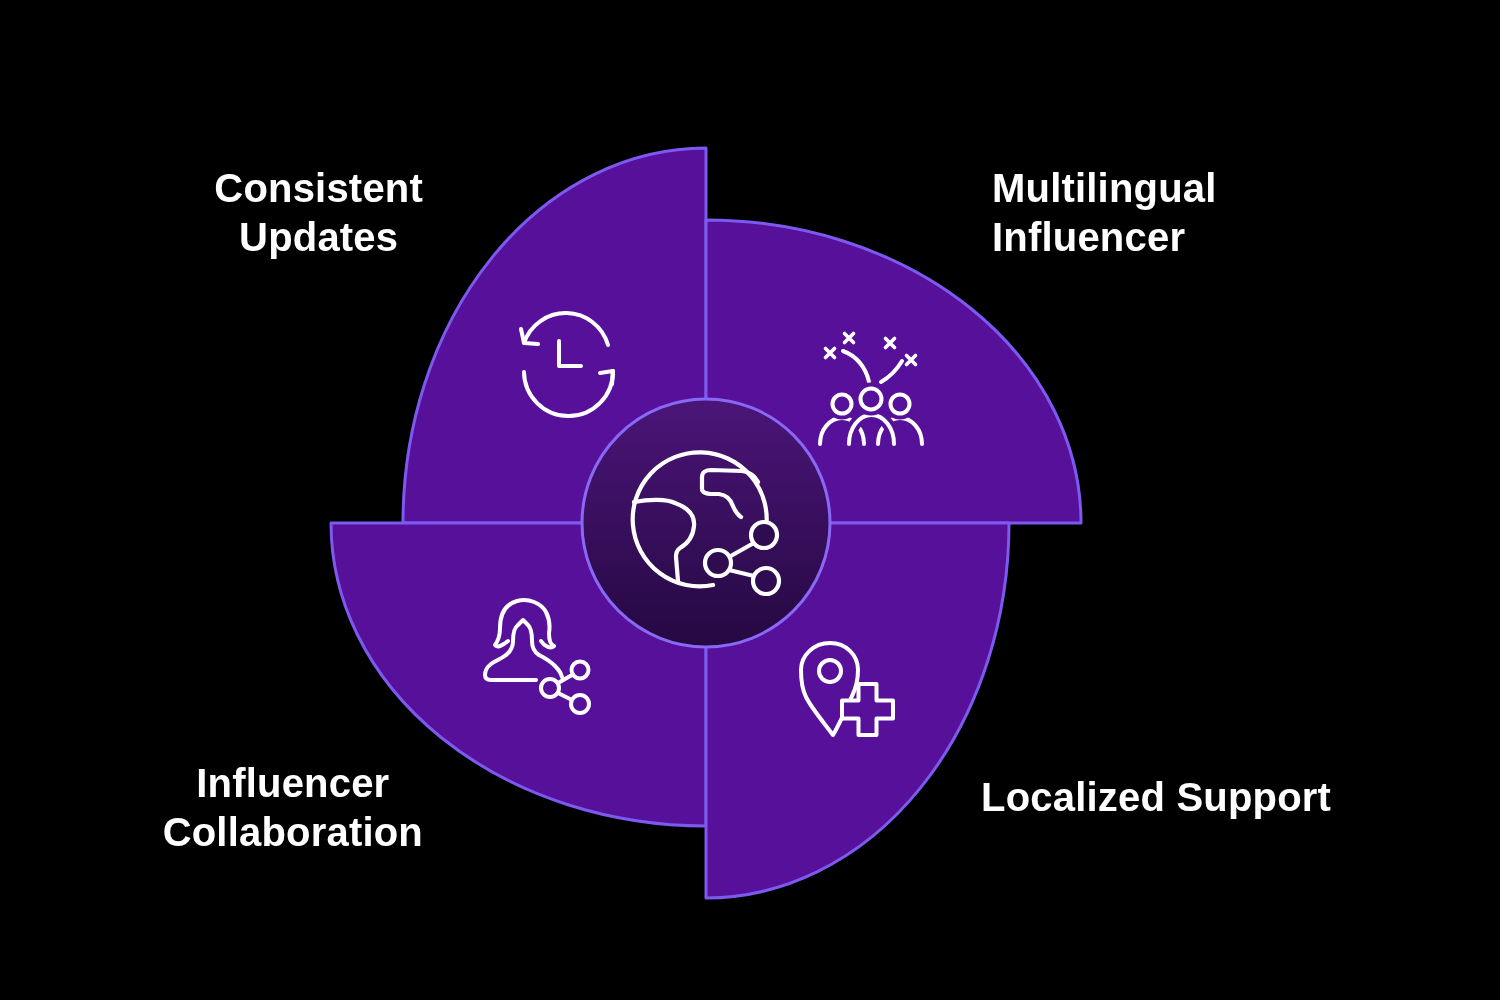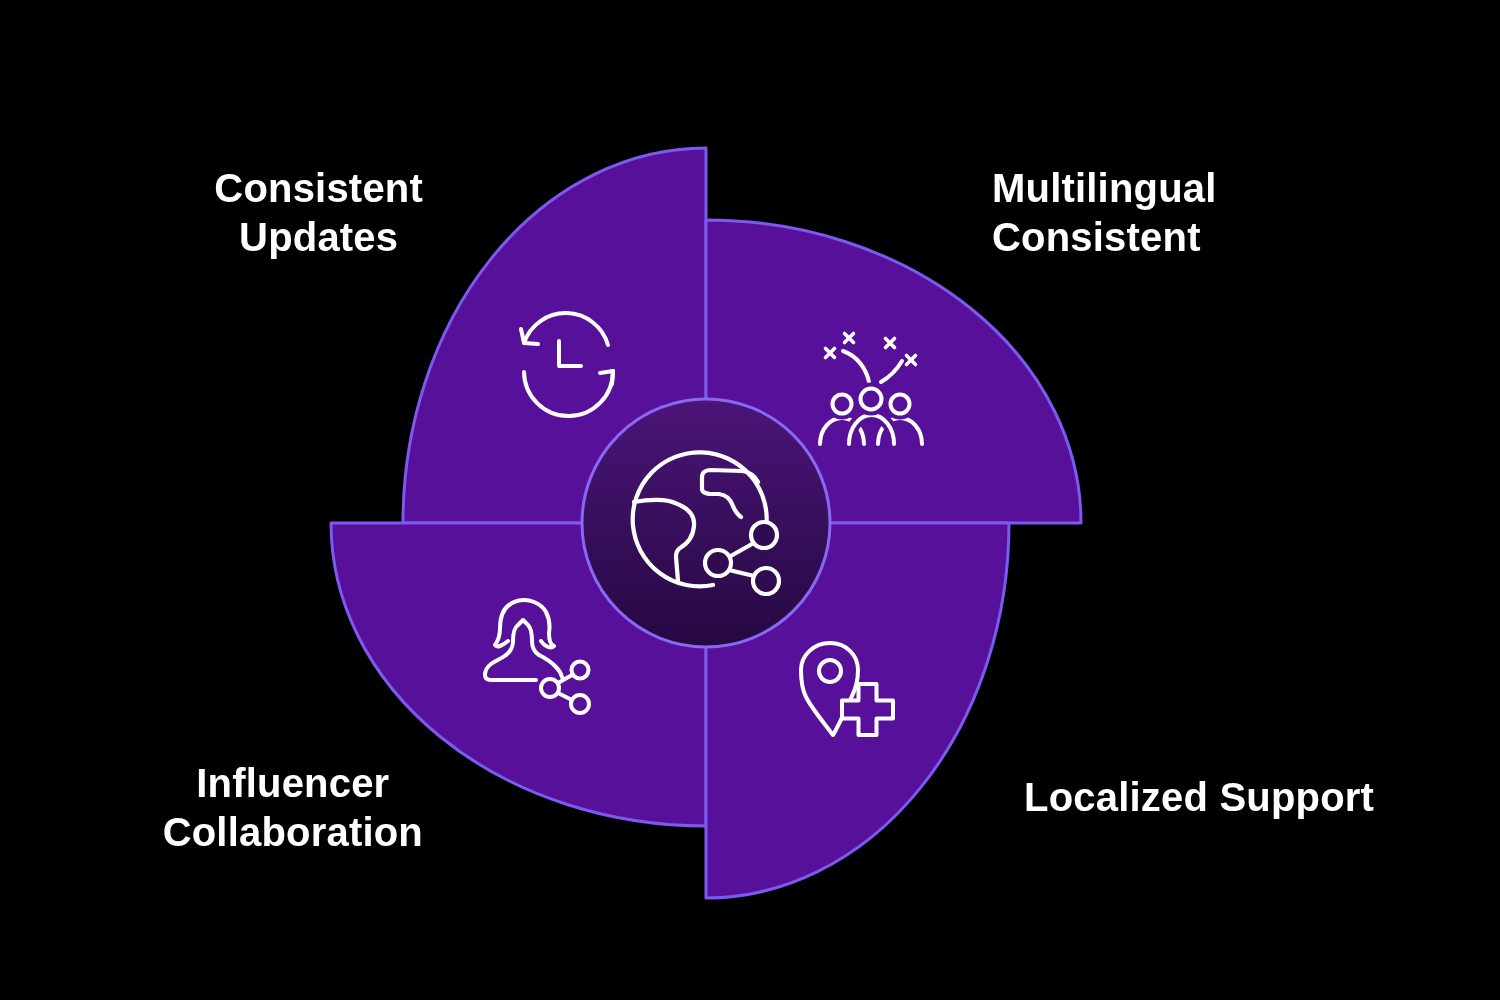--- a/index.html
+++ b/index.html
@@ -9,21 +9,21 @@
   }
   .stage svg{position:absolute;left:0;top:0;}
   .lbl{
     position:absolute;color:#ffffff;font-size:40px;line-height:49px;
     font-weight:600;white-space:pre-line;letter-spacing:0.2px;
   }
   .lbl.alignR{text-align:center;}
   .lbl.tl{top:164px;right:1077px;}
   .lbl.tr{top:164px;left:992px;}
   .lbl.bl{top:759px;right:1077px;}
-  .lbl.br{top:773px;left:1024px;}
+  .lbl.br{top:773px;left:981px;}
 </style>
 </head>
 <body>
 
 <div class="stage">
 
   <svg width="1500" height="1000" viewBox="0 0 1500 1000">
     <defs>
       <linearGradient id="badgeGrad" x1="0" y1="0" x2="0" y2="1">
         <stop offset="0" stop-color="#4b1579"></stop>
@@ -95,18 +95,18 @@
       <path d="M 729 557 L 752 544 M 729 570 L 754 576"></path>
       <circle cx="718" cy="563" r="13" fill="#2f0b4f"></circle>
       <circle cx="764" cy="535" r="13" fill="#2f0b4f"></circle>
       <circle cx="766" cy="581" r="13" fill="#2f0b4f"></circle>
     </g>
   </svg>
 
   <div class="lbl tl alignR">Consistent
 Updates</div>
   <div class="lbl tr">Multilingual
-Consistent</div>
+Influencer</div>
   <div class="lbl bl alignR">Influencer
 Collaboration</div>
   <div class="lbl br">Localized Support</div>
 
 </div>
 
 </body></html>

